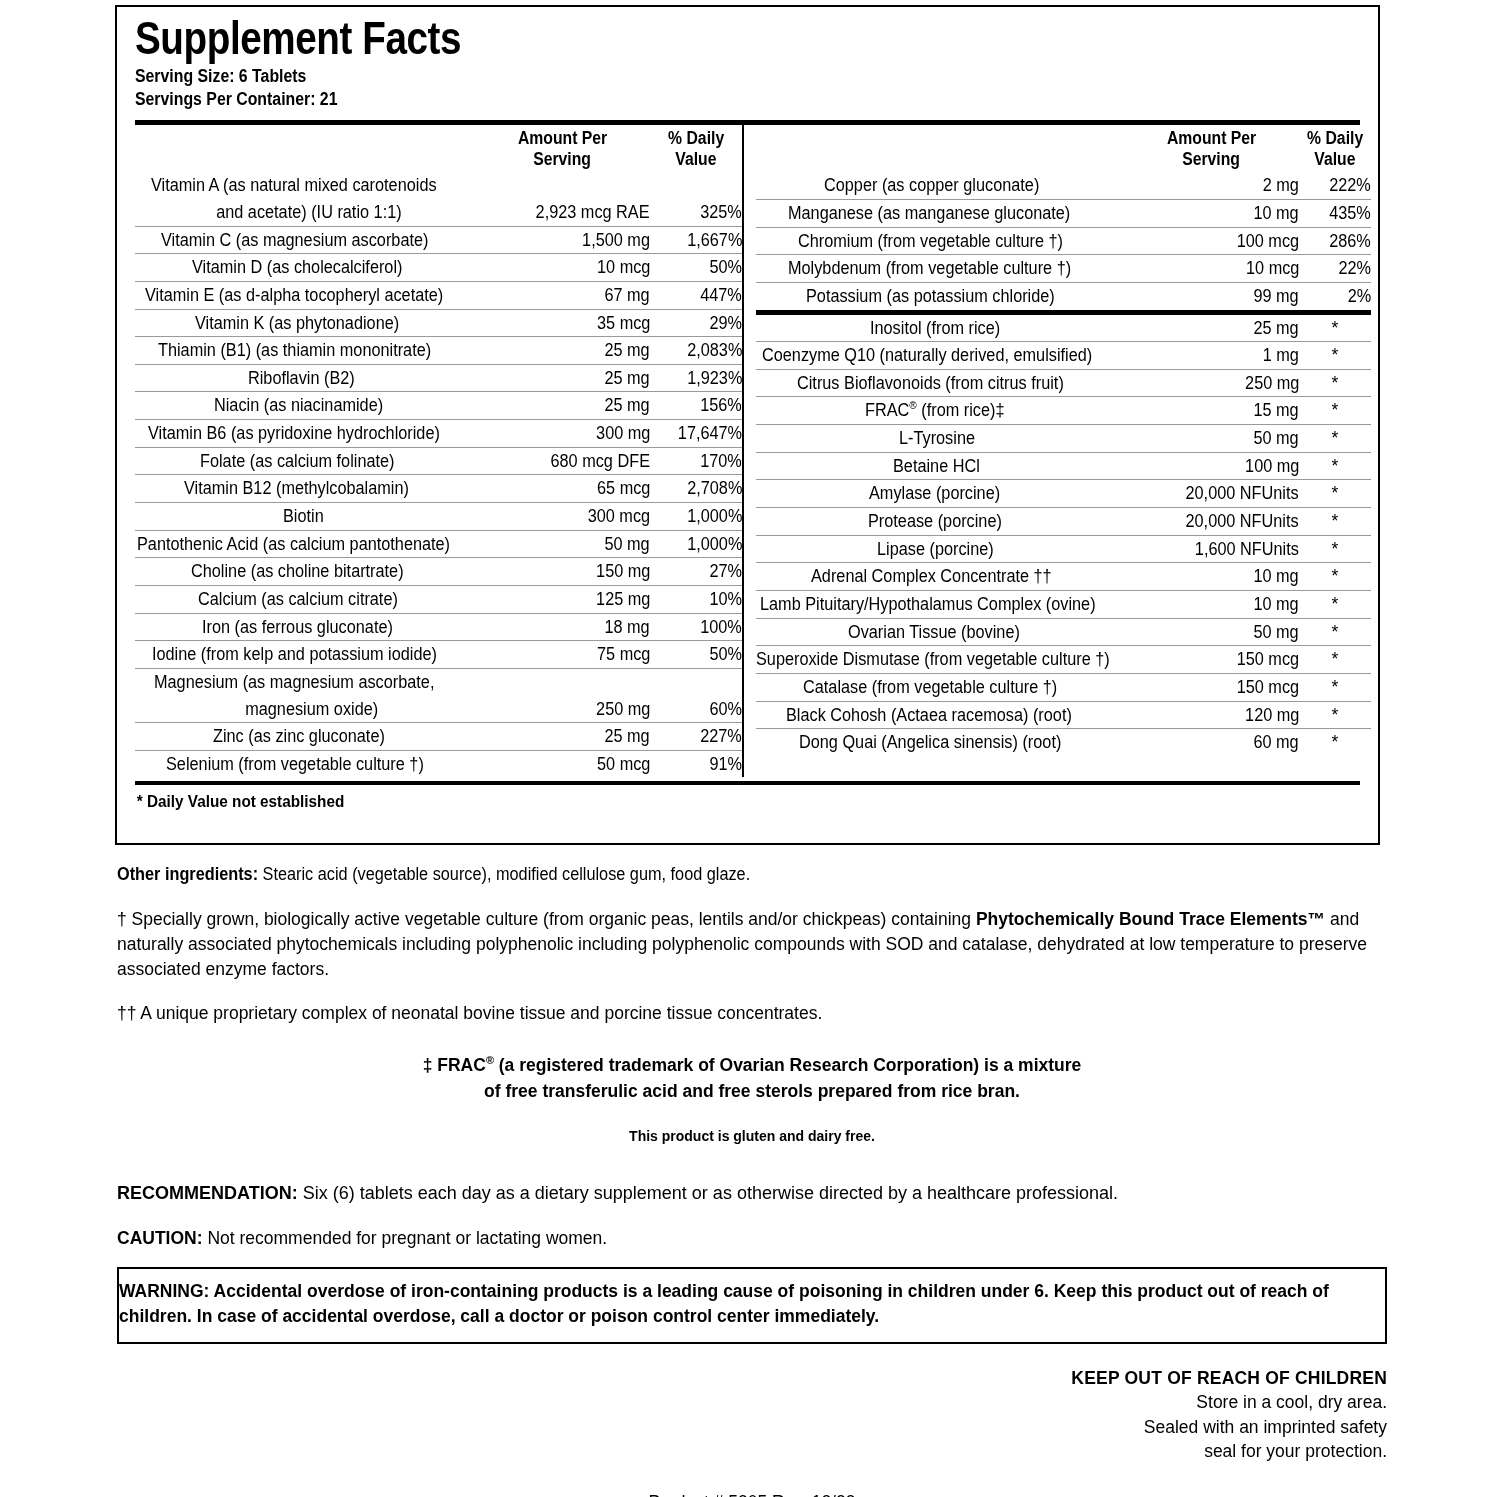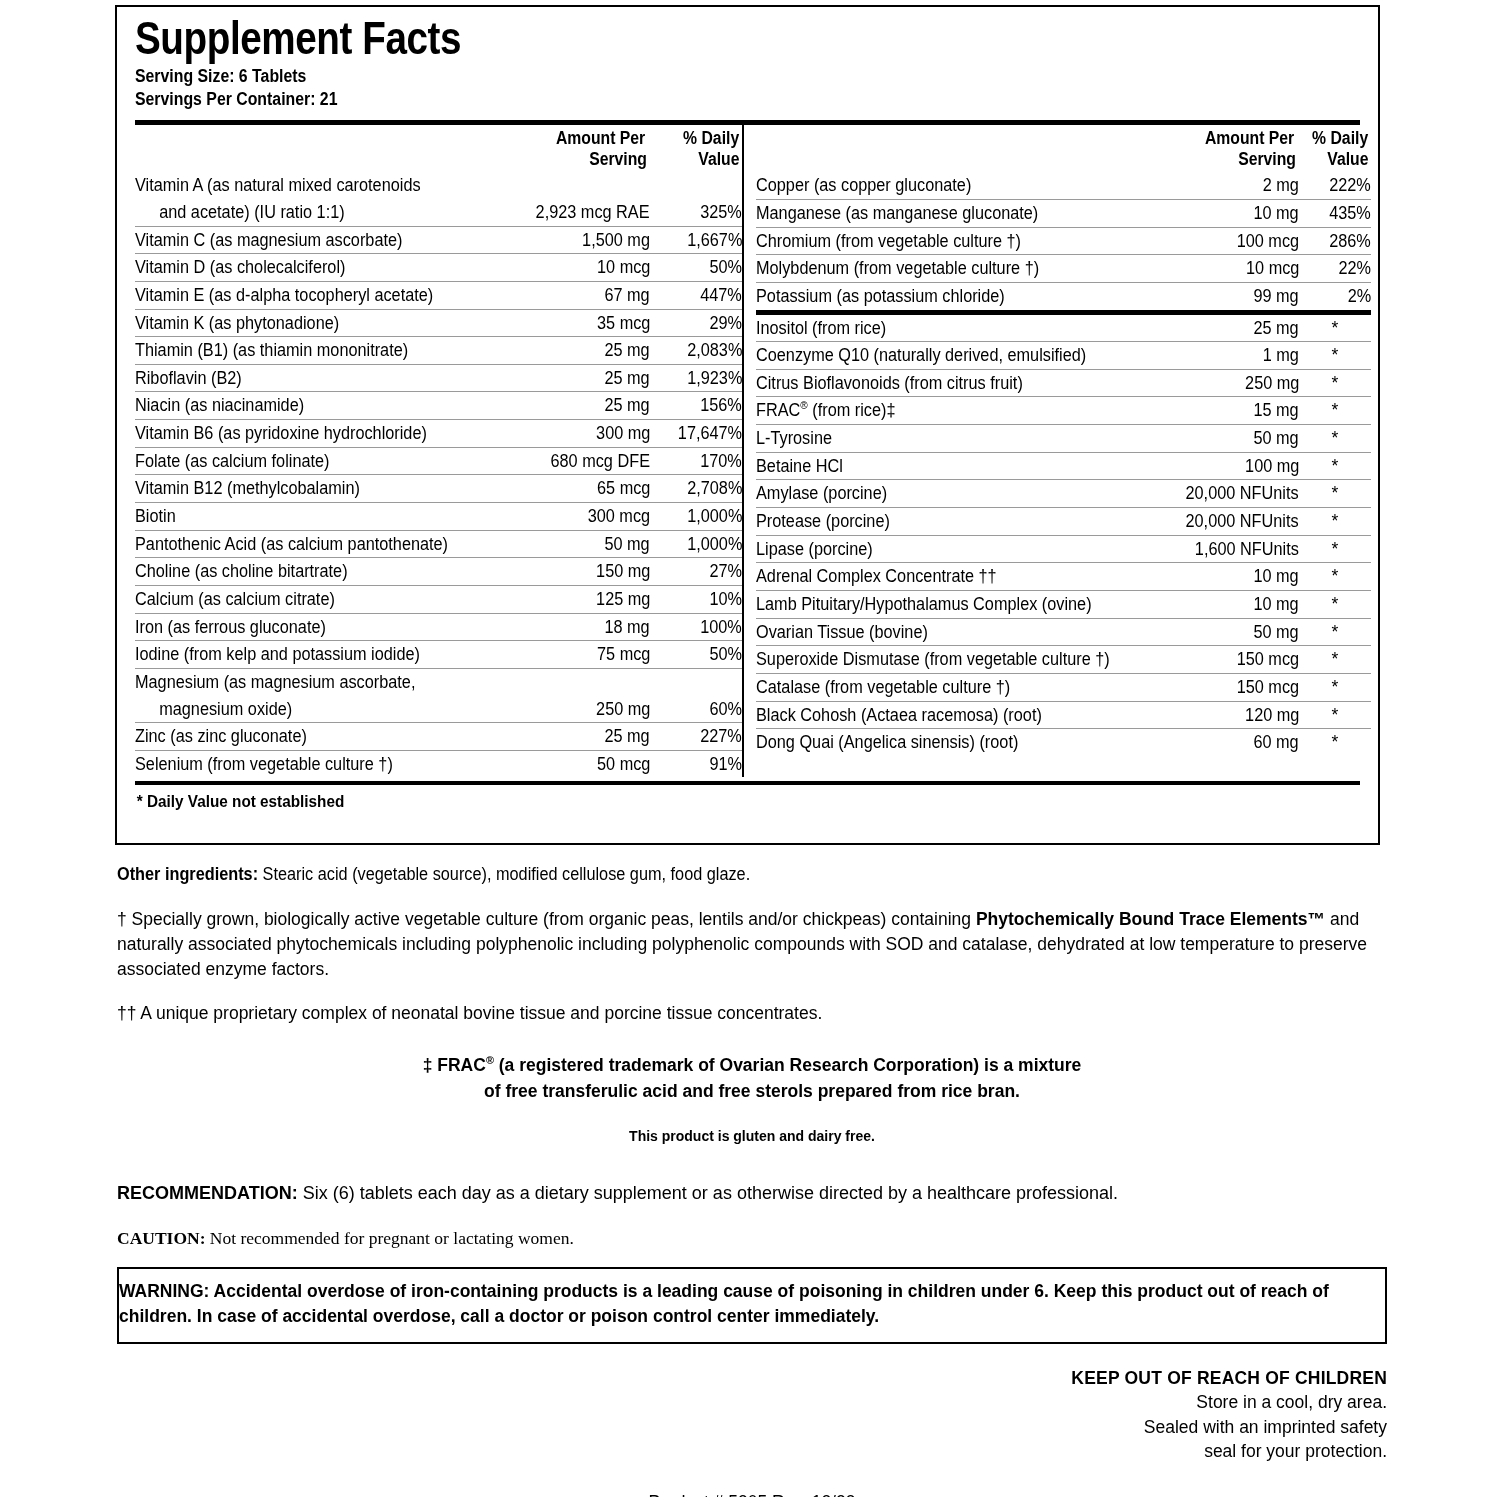--- a/index.html
+++ b/index.html
@@ -37,32 +37,32 @@
   .cols{display:flex;margin-top:0;}
   .col-l{width:607px;flex:0 0 607px;}
   .col-div{width:2px;flex:0 0 2px;background:#000;margin:0 0 0 0;}
   .col-r{flex:1 1 auto;padding-left:12px;}
 
   table.sf{width:100%;border-collapse:collapse;table-layout:fixed;}
   table.sf td{
     font-size:17.5px;line-height:1.18;padding:3px 0 3px 0;
     vertical-align:bottom;white-space:nowrap;
   }
-  .c-name{text-align:left;}
+  .c-name{text-align:center;}
   .c-amt{text-align:right;}
   .c-dv{text-align:right;}
   .c-star{text-align:center;font-size:16px;}
 
   .nm{display:inline-block;transform:scaleX(0.93);transform-origin:left center;}
   .vl{display:inline-block;transform:scaleX(0.93);transform-origin:right center;}
   .indent{padding-left:26px;}
 
   
   .hdr td{
-    font-weight:bold;font-size:18px;text-align:right;
+    font-weight:bold;font-size:18px;text-align:center;
     padding:8px 0 7px 0;line-height:1.14;vertical-align:bottom;
   }
   .hdr .hd{display:inline-block;transform:scaleX(0.9);}
 
   
   tr.sep > td{border-top:1px solid #9a9a9a;}
 
   
   col.lw-name{width:340px;}
   col.lw-amt{width:175px;}
@@ -85,21 +85,21 @@
   }
   .p{margin:0 0 20px 0;}
   .sq{display:inline-block;transform:scaleX(0.93);transform-origin:left center;}
   b{font-weight:bold;}
 
   .center{text-align:center;}
   .frac-blk{margin:26px 0 0 0;font-weight:bold;font-size:17.5px;line-height:1.5;}
   .gluten{margin:22px 0 0 0;font-weight:bold;font-size:14px;}
 
   .rec{margin:34px 0 0 0;font-size:18px;}
-  .cau{margin:20px 0 0 0;font-size:17.5px;font-family:Liberation Serif, serif;}
+  .cau{margin:20px 0 0 0;font-size:17.5px;}
 
   .warn-box{
     margin:16px 0 0 0;border:2px solid #000;box-sizing:border-box;
     padding:10px 16px 12px 0;
   }
   .warn-box p{margin:0;font-weight:bold;font-size:17.5px;line-height:1.45;}
 
   .tail{margin:22px 0 0 0;text-align:right;font-size:17.5px;line-height:1.4;}
   .tail .hd{font-weight:bold;letter-spacing:0.2px;}
   .prod{margin:26px 0 0 0;text-align:center;font-size:17.5px;}

